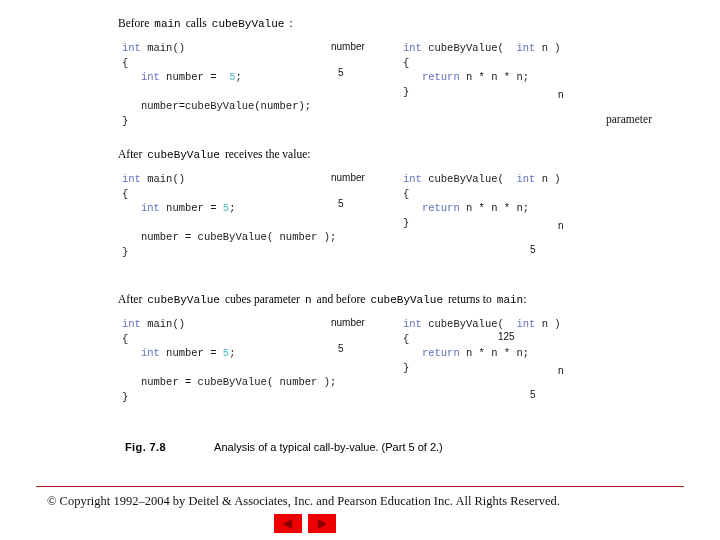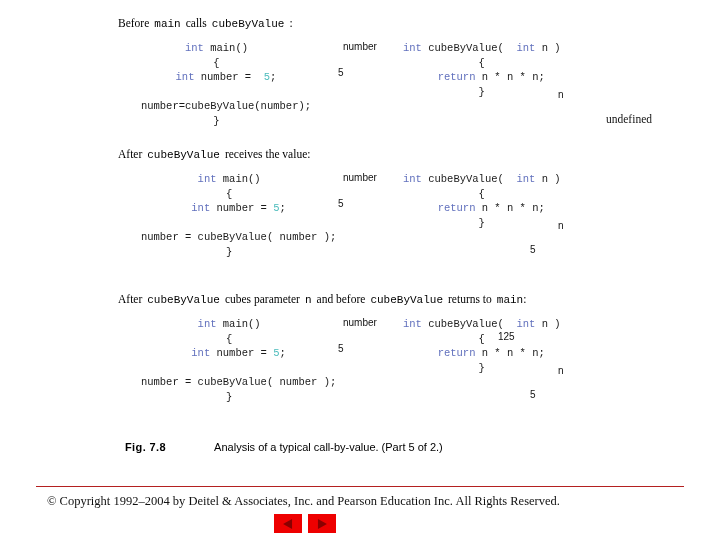--- a/index.html
+++ b/index.html
@@ -59,38 +59,38 @@
   .code-pane {
     position: absolute;
     font-family: "Liberation Mono", "DejaVu Sans Mono", monospace;
     font-size: 10.5px;
     line-height: 14.6px;
     white-space: pre;
   }
   .pane-left  { left: 4px;  top: 6px; }
   .pane-right { left: 285px; top: 6px; }
 
-  .code-line { height: 14.6px; text-align: center; }
+  .code-line { height: 14.6px; }
   .code-line.blank { height: 14.6px; }
 
   
   .annot {
     position: absolute;
     font-family: "Liberation Sans", "DejaVu Sans", sans-serif;
     font-size: 10px;
     color: #111111;
     white-space: nowrap;
   }
   .annot.serif-annot {
     font-family: "Liberation Serif", "DejaVu Serif", serif;
     font-size: 11.5px;
   }
 
   
-  .an-number-label { left: 213px; top: 6px; margin-left: 12px; }
+  .an-number-label { left: 213px; top: 6px; }
   .an-number-value { left: 220px; top: 32px; }
   .an-n-label      { left: 440px; top: 54px; }
   .an-n-value      { left: 412px; top: 78px; }
   .an-n-value-s1   { left: 488px; top: 78px; }
   .an-cube-result  { left: 380px; top: 20px; }
 
   
   #figure-caption {
     position: absolute;
     left: 125px;
@@ -170,21 +170,21 @@
   <div class="section" id="section-1">
     <div class="section-header">
       <span class="serif">Before</span><span class="sp"></span><span class="mono">main</span><span class="sp"></span><span class="serif">calls</span><span class="sp"></span><span class="mono">cubeByValue</span><span class="sp"></span><span class="serif">:</span>
     </div>
     <div class="panes">
       <div class="code-pane pane-left"><div class="code-line"><span class="kw">int</span><span class="plain"> main()</span></div><div class="code-line"><span class="plain">{</span></div><div class="code-line"><span class="plain">   </span><span class="kw">int</span><span class="plain"> number = </span><span class="lit"> 5</span><span class="plain">;</span></div><div class="code-line blank">&nbsp;</div><div class="code-line"><span class="plain">   number=cubeByValue(number);</span></div><div class="code-line"><span class="plain">}</span></div></div>
       <div class="code-pane pane-right"><div class="code-line"><span class="kw">int</span><span class="plain"> cubeByValue(  </span><span class="kw">int</span><span class="plain"> n )</span></div><div class="code-line"><span class="plain">{</span></div><div class="code-line"><span class="plain">   </span><span class="kw">return</span><span class="plain"> n * n * n;</span></div><div class="code-line"><span class="plain">}</span></div></div>
       <div class="annot an-number-label">number</div>
       <div class="annot an-number-value">5</div>
       <div class="annot an-n-label">n</div>
-      <div class="annot serif-annot an-n-value-s1">undefined</div>
+      <div class="annot serif-annot an-n-value-s1">parameter</div>
     </div>
   </div>
 
   <div class="section" id="section-2">
     <div class="section-header">
       <span class="serif">After</span><span class="sp"></span><span class="mono">cubeByValue</span><span class="sp"></span><span class="serif">receives the value:</span>
     </div>
     <div class="panes">
       <div class="code-pane pane-left"><div class="code-line"><span class="kw">int</span><span class="plain"> main()</span></div><div class="code-line"><span class="plain">{</span></div><div class="code-line"><span class="plain">   </span><span class="kw">int</span><span class="plain"> number = </span><span class="lit">5</span><span class="plain">;</span></div><div class="code-line blank">&nbsp;</div><div class="code-line"><span class="plain">   number = cubeByValue( number );</span></div><div class="code-line"><span class="plain">}</span></div></div>
       <div class="code-pane pane-right"><div class="code-line"><span class="kw">int</span><span class="plain"> cubeByValue(  </span><span class="kw">int</span><span class="plain"> n )</span></div><div class="code-line"><span class="plain">{</span></div><div class="code-line"><span class="plain">   </span><span class="kw">return</span><span class="plain"> n * n * n;</span></div><div class="code-line"><span class="plain">}</span></div></div>

